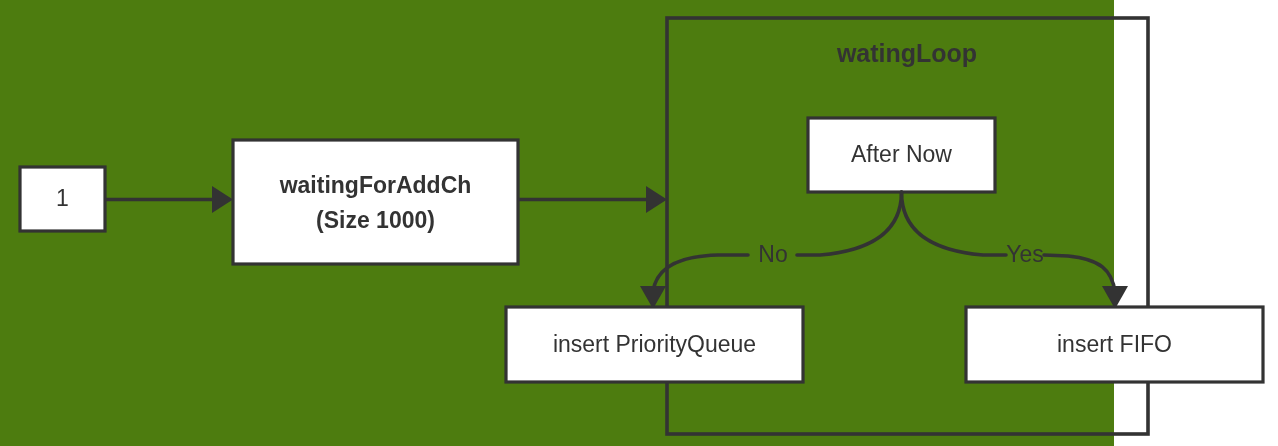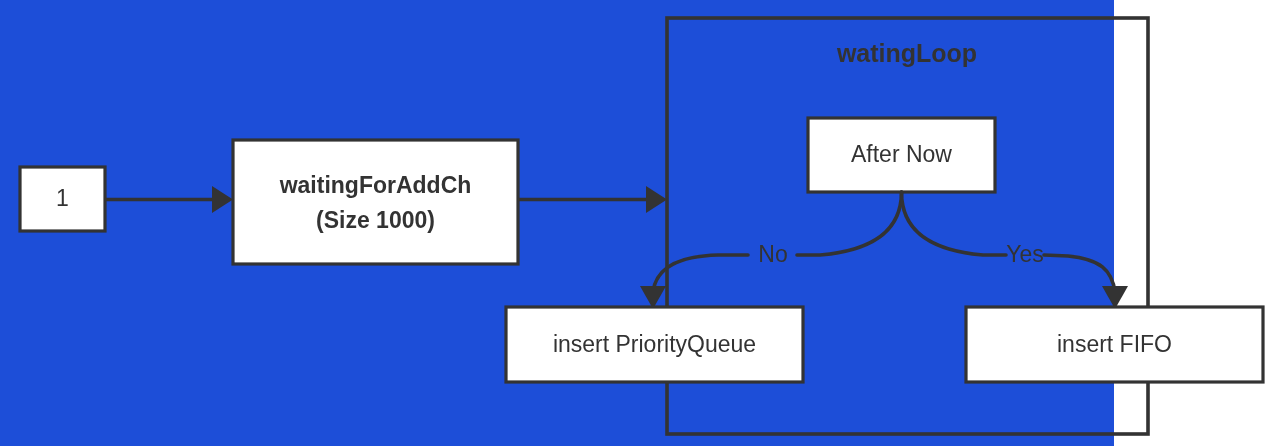--- a/index.html
+++ b/index.html
@@ -4,21 +4,21 @@
 <style>
   html, body {
     margin: 0;
     padding: 0;
     background: #ffffff;
   }
   #diagram-root {
     position: relative;
     width: 1114px;
     height: 446px;
-    background: #1d4ed8;
+    background: #4d7c0f;
     font-family: "Liberation Sans", sans-serif;
   }
   svg#flowchart {
     display: block;
     width: 1278px;
     height: 446px;
   }
   .node-box {
     fill: #ffffff;
     stroke: #333333;

